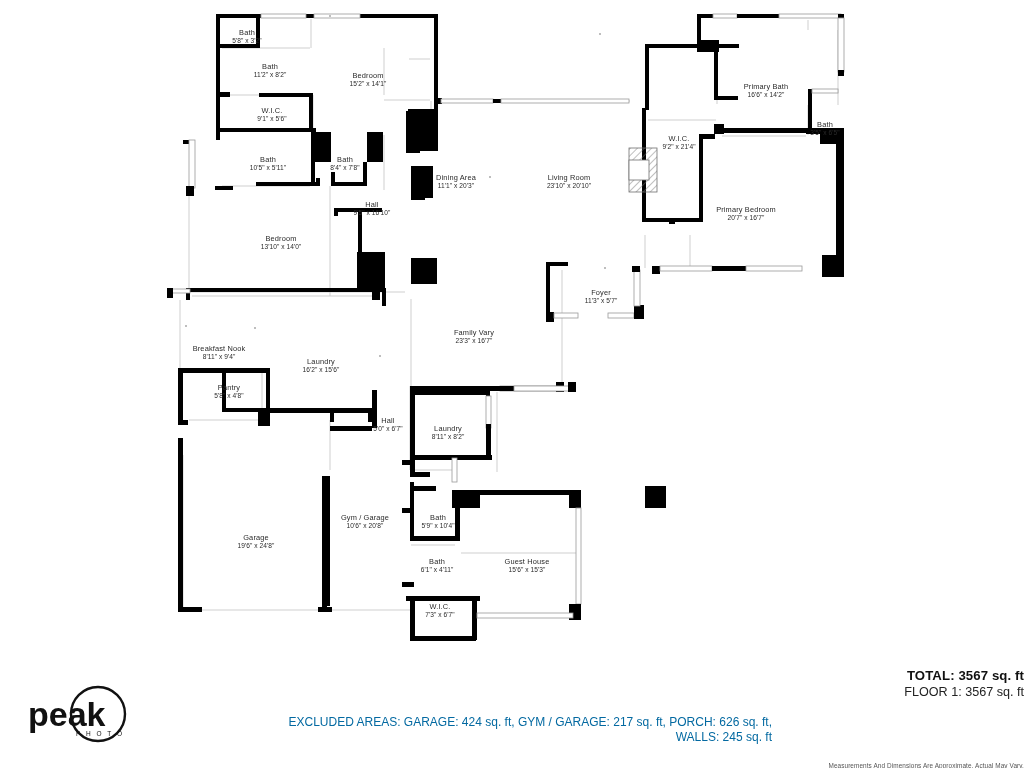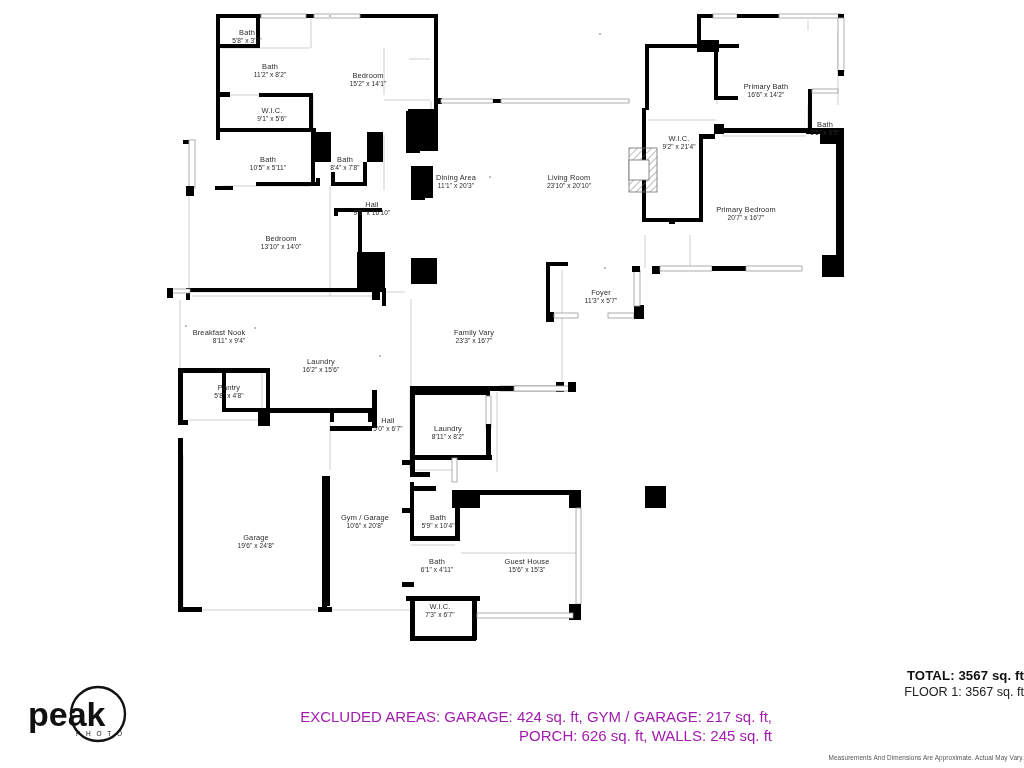--- a/index.html
+++ b/index.html
@@ -75,23 +75,23 @@
     color: #111111;
     margin: 0 0 2px 0;
     letter-spacing: 0.1px;
   }
   #summary .floor {
     font-size: 12.6px;
     color: #222222;
     margin: 0 0 1px 16px;
   }
   #summary .excluded {
-    font-size: 15px;
-    color: #a21caf;
-    margin: 8px auto;
+    font-size: 12px;
+    color: #0369a1;
+    margin: 16px auto;
     width: 520px;
     line-height: 1.28;
   }
   #summary .disclaimer {
     font-size: 6.4px;
     color: #555555;
     margin-top: 9px;
     letter-spacing: 0.1px;
   }
 
@@ -399,21 +399,21 @@
       <span class="rdim">3'5" x 6'5"</span>
     </div>
     <div class="room-label" style="left:746px; top:205px;">
       <span class="rname">Primary Bedroom</span>
       <span class="rdim">20'7" x 16'7"</span>
     </div>
     <div class="room-label" style="left:601px; top:288px;">
       <span class="rname">Foyer</span>
       <span class="rdim">11'3" x 5'7"</span>
     </div>
-    <div class="room-label" style="left:219px; top:328px;text-align:right;">
+    <div class="room-label" style="left:219px; top:344px;">
       <span class="rname">Breakfast Nook</span>
       <span class="rdim">8'11" x 9'4"</span>
     </div>
     <div class="room-label" style="left:321px; top:357px;">
       <span class="rname">Laundry</span>
       <span class="rdim">16'2" x 15'6"</span>
     </div>
     <div class="room-label" style="left:229px; top:383px;">
       <span class="rname">Pantry</span>
       <span class="rdim">5'8" x 4'8"</span>

